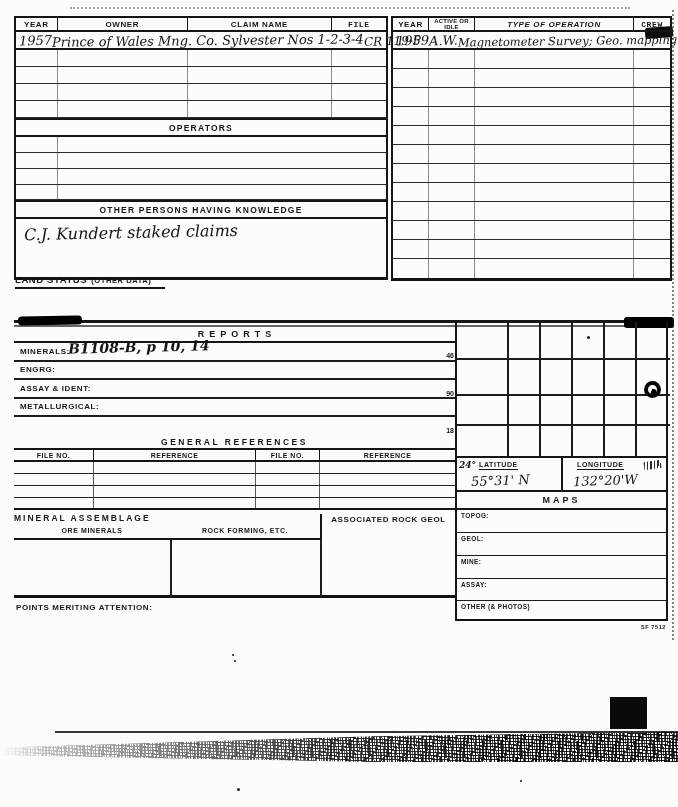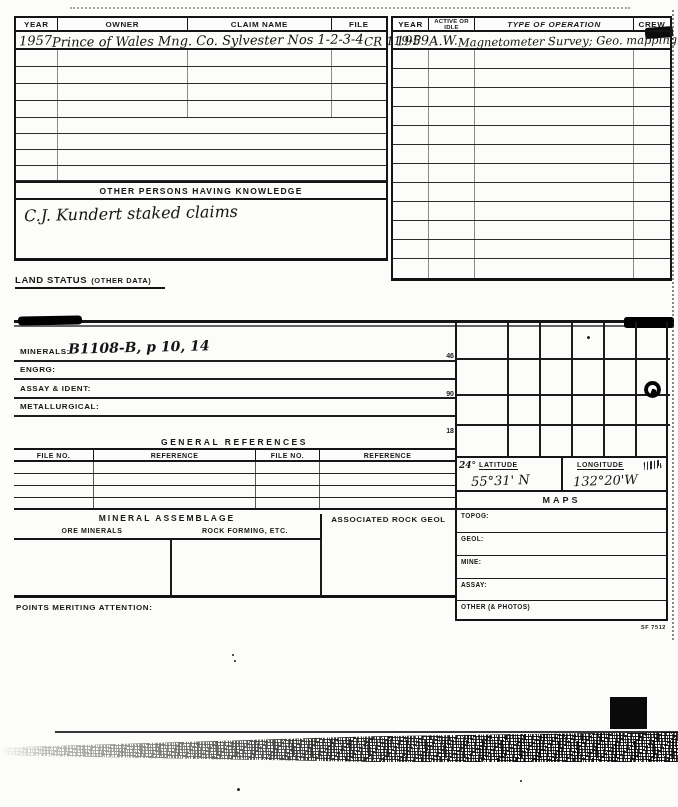--- a/index.html
+++ b/index.html
@@ -11,21 +11,21 @@
   
   .flbl{font-family:"Liberation Sans",sans-serif;font-weight:700;color:#181818;
         letter-spacing:.6px;white-space:nowrap;}
   
   .hw{font-family:"DejaVu Serif",serif;font-style:italic;color:#141414;white-space:nowrap;}
   
   .tbl{position:absolute;box-sizing:border-box;border-left:2px solid #161616;border-right:2px solid #161616;}
   .hdr{border-top:2.5px solid #141414;border-bottom:2.5px solid #141414;}
   .hdr .cell{display:flex;align-items:center;justify-content:center;text-align:center;
              font-size:8px;font-weight:700;letter-spacing:.6px;border-right:1.5px solid #141414;}
-  .hdr .cell:last-child{border-right:none;}
+  .hdr .cell:last-child{border-right:none;font-family:Liberation Mono, monospace;}
   .erow{border-bottom:1.6px solid #2c2c2c;}
   .erow .cell{border-right:1px solid rgba(0,0,0,.45);}
   .erow .cell:last-child{border-right:none;}
   .band{display:flex;align-items:center;justify-content:center;border-top:2px solid #151515;
         border-bottom:2px solid #151515;font-size:8.5px;font-weight:700;letter-spacing:1.2px;}
   .hwrow{border-bottom:2.2px solid #141414;align-items:flex-end;}
   
   .repRow{height:18.6px;border-bottom:2px solid #1d1d1d;font-size:8px;font-weight:700;
           letter-spacing:.5px;padding:3.5px 0 0 6px;box-sizing:border-box;}
   .mno{position:absolute;left:438px;width:16px;text-align:right;font-size:7px;font-weight:700;}
@@ -90,20 +90,23 @@
         <div class="cell" style="width:132px;"></div>
       <div class="cell" style="width:145px;"></div>
         <div class="cell" style="width:55px;"></div>
     </div>
     <div class="row erow" style="height:17px;">
       <div class="cell" style="width:42px;"></div>
         <div class="cell" style="width:132px;"></div>
       <div class="cell" style="width:145px;"></div>
         <div class="cell" style="width:55px;"></div>
     </div>
+    <div class="band" style="height:15px;">
+      <span>OPERATORS</span>
+    </div>
     <div class="row erow" style="height:16px;">
       <div class="cell" style="width:42px;"></div>
         <div class="cell" style="flex:1;border-right:none;"></div>
     </div>
     <div class="row erow" style="height:16px;">
       <div class="cell" style="width:42px;"></div>
         <div class="cell" style="flex:1;border-right:none;"></div>
     </div>
     <div class="row erow" style="height:16px;">
       <div class="cell" style="width:42px;"></div>
@@ -210,20 +213,23 @@
   <div class="abs" style="left:15px;top:274px;border-bottom:2.5px solid #141414;padding:0 14px 2px 0;display:inline-flex;align-items:baseline;gap:4px;">
     <span class="flbl" style="font-size:9.5px;">LAND STATUS</span>
     <span class="flbl" style="font-size:7.5px;">(OTHER DATA)</span>
   </div>
 
   <div class="abs" style="left:14px;top:320px;width:658px;height:2.5px;background:#151515;"></div>
   <div class="abs" style="left:14px;top:325px;width:644px;height:1.5px;background:rgba(20,20,20,.65);"></div>
   <div class="abs" style="left:18px;top:316px;width:64px;height:9px;background:#000;border-radius:4px;transform:rotate(-1deg);"></div>
   <div class="abs" style="left:624px;top:317px;width:50px;height:11px;background:#000;border-radius:3px;"></div>
 
+  <div class="abs band" style="left:14px;top:327px;width:441px;height:16px;border-top:none;font-size:9px;letter-spacing:5px;padding-left:5px;">
+    <span>REPORTS</span>
+  </div>
 
   <div class="abs" style="left:14px;top:343px;width:441px;">
     <div class="repRow">
       <span class="flbl" style="font-size:8px;">MINERALS:</span>
     </div>
     <div class="repRow">
       <span class="flbl" style="font-size:8px;">ENGRG:</span>
     </div>
     <div class="repRow">
       <span class="flbl" style="font-size:8px;">ASSAY &amp; IDENT:</span>
@@ -268,21 +274,21 @@
         <div class="cell" style="width:135px;"></div>
       </div>
     <div class="row grRow" style="height:12px;border-bottom:2.5px solid #161616;">
         <div class="cell" style="width:80px;"></div>
         <div class="cell" style="width:162px;"></div>
         <div class="cell" style="width:64px;"></div>
         <div class="cell" style="width:135px;"></div>
       </div>
   </div>
 
-  <div class="abs flbl" style="left:14px;top:513px;width:306px;text-align:center;font-size:8.5px;letter-spacing:2px;">MINERAL ASSEMBLAGE</div>
+  <div class="abs flbl" style="left:14px;top:513px;width:306px;font-size:8.5px;letter-spacing:2px;">MINERAL ASSEMBLAGE</div>
   <div class="abs row" style="left:14px;top:527px;width:306px;height:13px;border-bottom:2px solid #161616;">
     <div class="cell flbl" style="width:156px;text-align:center;font-size:7px;">ORE MINERALS</div>
     <div class="cell flbl" style="width:150px;text-align:center;font-size:7px;">ROCK FORMING, ETC.</div>
   </div>
   <div class="abs flbl" style="left:320px;top:514px;width:135px;text-align:center;font-size:8px;white-space:normal;line-height:11px;border-left:2px solid #161616;height:26px;box-sizing:border-box;">ASSOCIATED ROCK GEOL</div>
   <div class="abs" style="left:14px;top:540px;width:441px;height:58px;border-bottom:3px solid #121212;">
     <div class="vline" style="left:156px;top:0;height:58px;"></div>
     <div class="vline" style="left:306px;top:0;height:58px;width:2px;"></div>
   </div>
 

